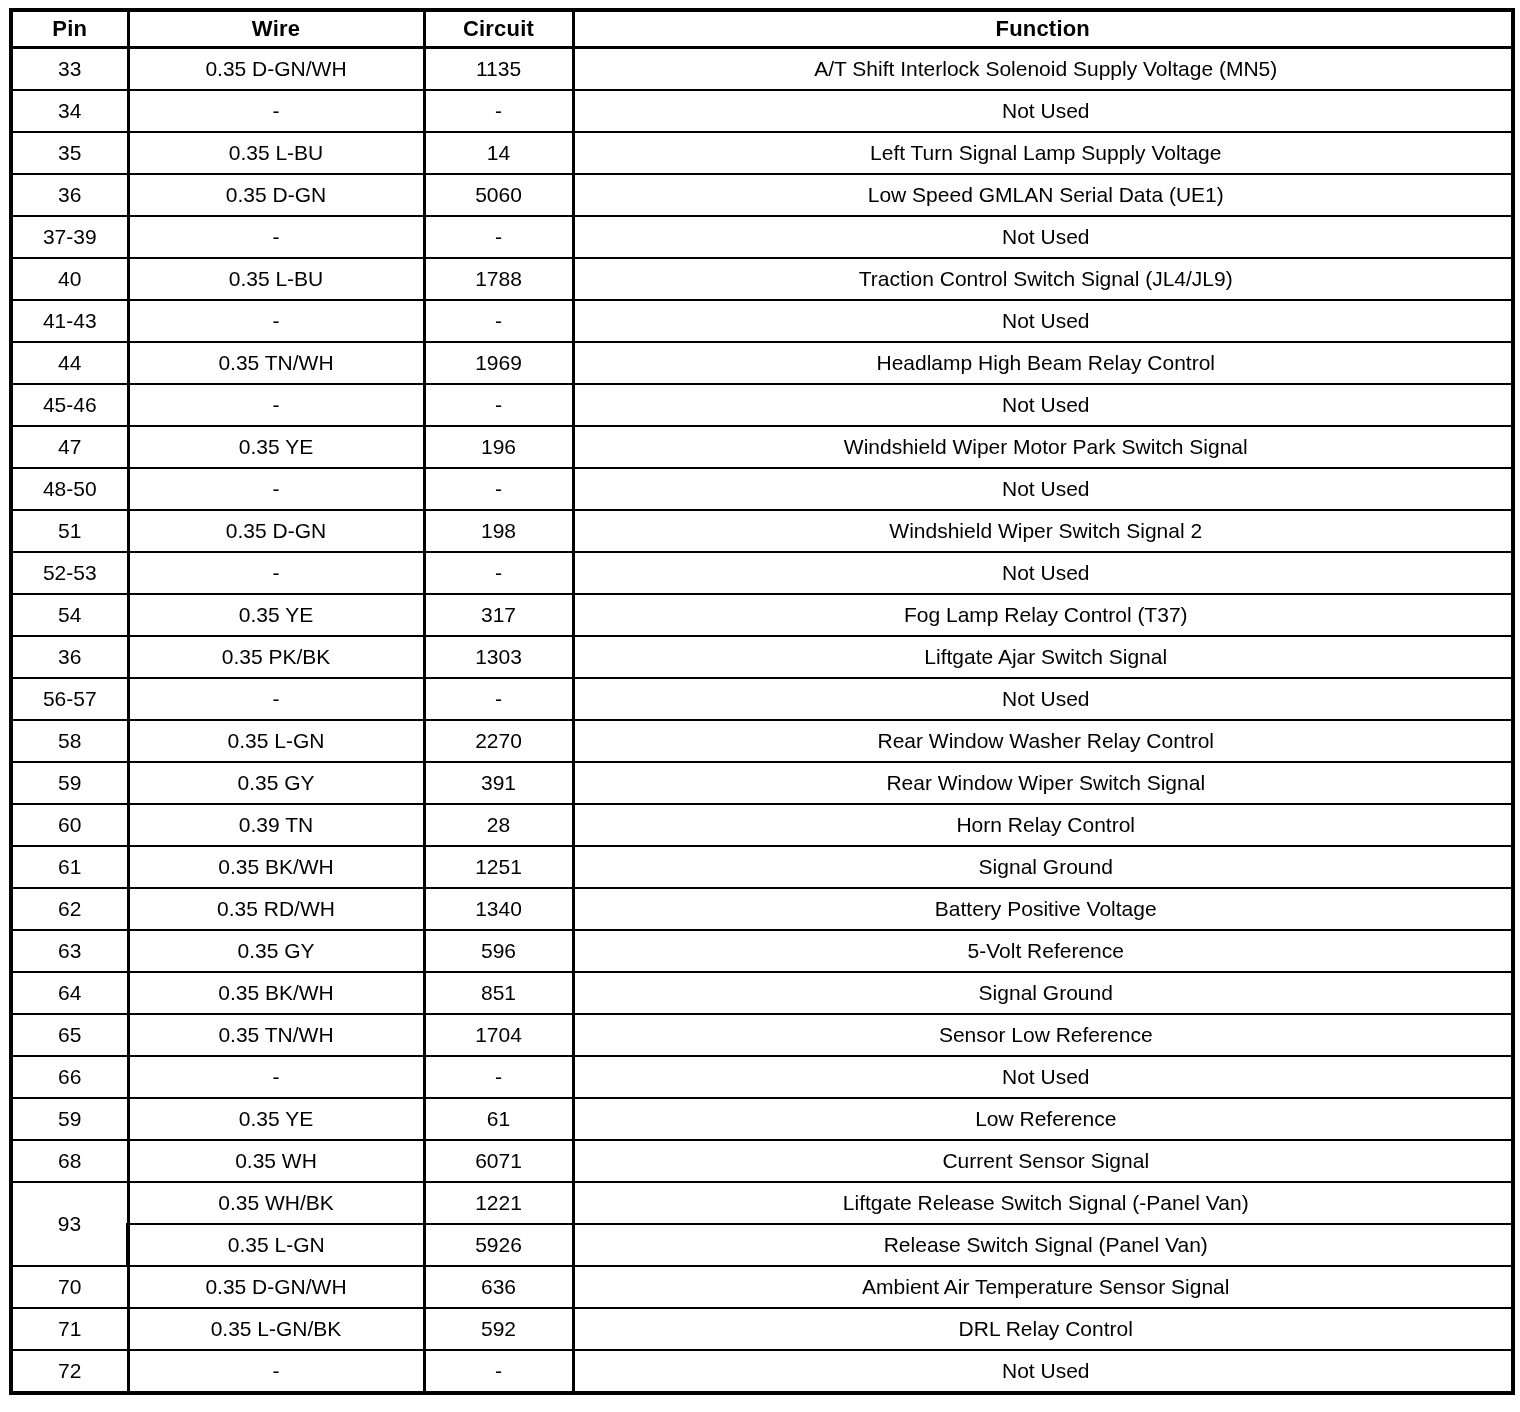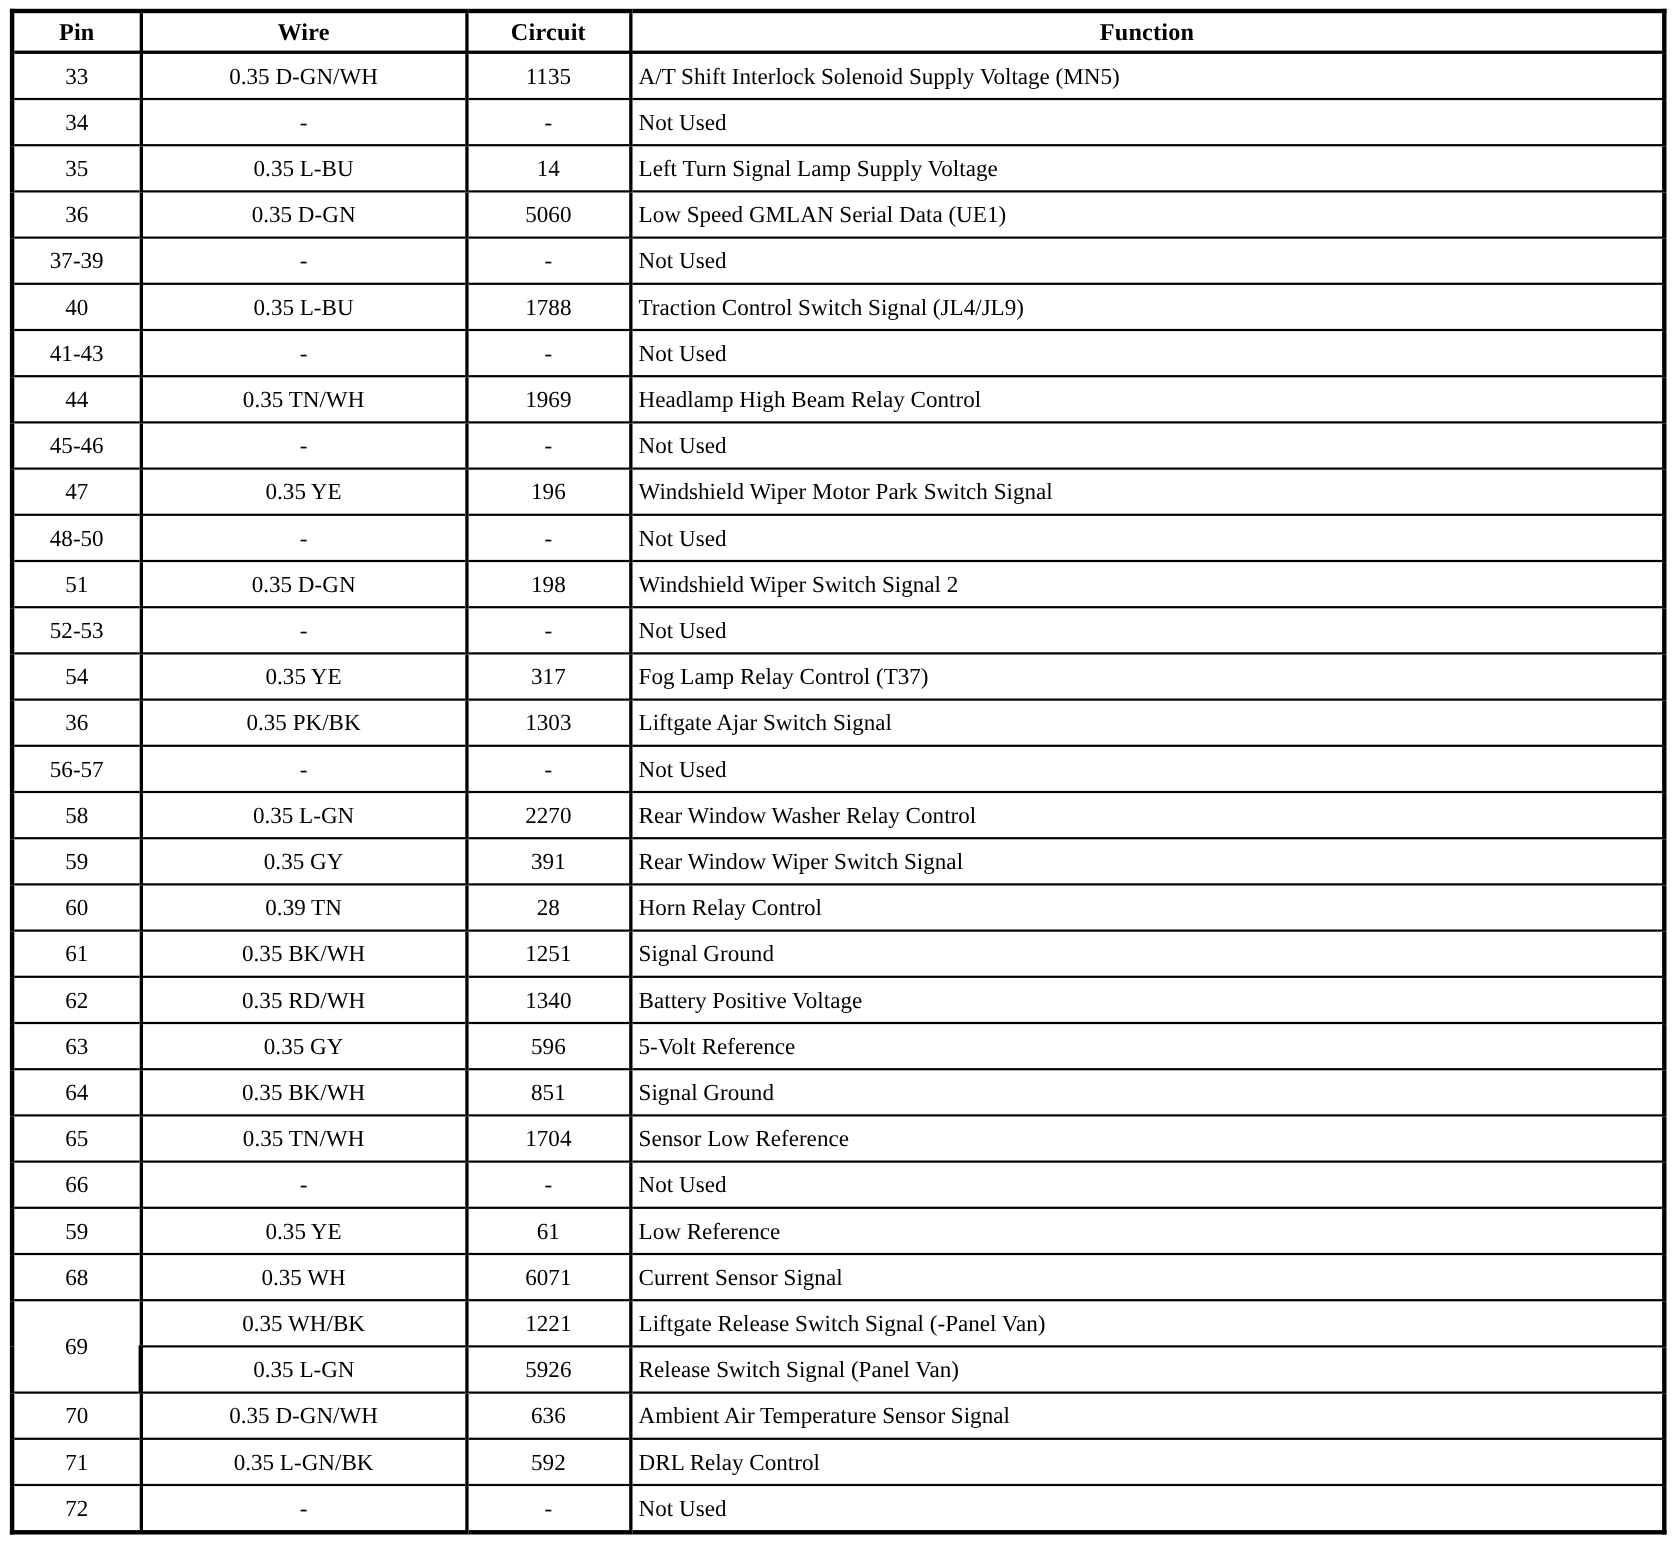--- a/index.html
+++ b/index.html
@@ -8,21 +8,20 @@
     background: #ffffff;
   }
   body {
     width: 1520px;
     height: 1412px;
     font-family: "Liberation Sans", sans-serif;
     color: #000000;
   }
   .page {
     padding: 8px 9px;
-    font-family: Liberation Serif, serif;
   }
   table.pinout {
     border-collapse: collapse;
     table-layout: fixed;
     width: 1502px;
     border: 4px solid #000000;
     background: #ffffff;
   }
   col.c-pin      { width: 117px; }
   col.c-wire     { width: 296px; }
@@ -44,21 +43,21 @@
     border-right-width: 3px;
     font-size: 21px;
     height: 40px;
     padding: 0;
     text-align: center;
     vertical-align: middle;
     white-space: nowrap;
     overflow: hidden;
   }
   td.function {
-    text-align: left;
+    text-align: center;
     padding-left: 6px;
   }
   td:first-child, th:first-child { border-left-width: 4px; }
   td:last-child,  th:last-child  { border-right-width: 4px; }
   tr:last-child td { border-bottom-width: 4px; }
   thead th { border-top-width: 4px; }
 </style>
 </head>
 <body>
 
@@ -235,21 +234,21 @@
           <td class="circuit">61</td>
           <td class="function">Low Reference</td>
         </tr>
         <tr>
           <td class="pin">68</td>
           <td class="wire">0.35 WH</td>
           <td class="circuit">6071</td>
           <td class="function">Current Sensor Signal</td>
         </tr>
         <tr>
-          <td class="pin" rowspan="2">69</td>
+          <td class="pin" rowspan="2">93</td>
           <td class="wire">0.35 WH/BK</td>
           <td class="circuit">1221</td>
           <td class="function">Liftgate Release Switch Signal (-Panel Van)</td>
         </tr>
         <tr>
           <td class="wire">0.35 L-GN</td>
           <td class="circuit">5926</td>
           <td class="function">Release Switch Signal (Panel Van)</td>
         </tr>
         <tr>

